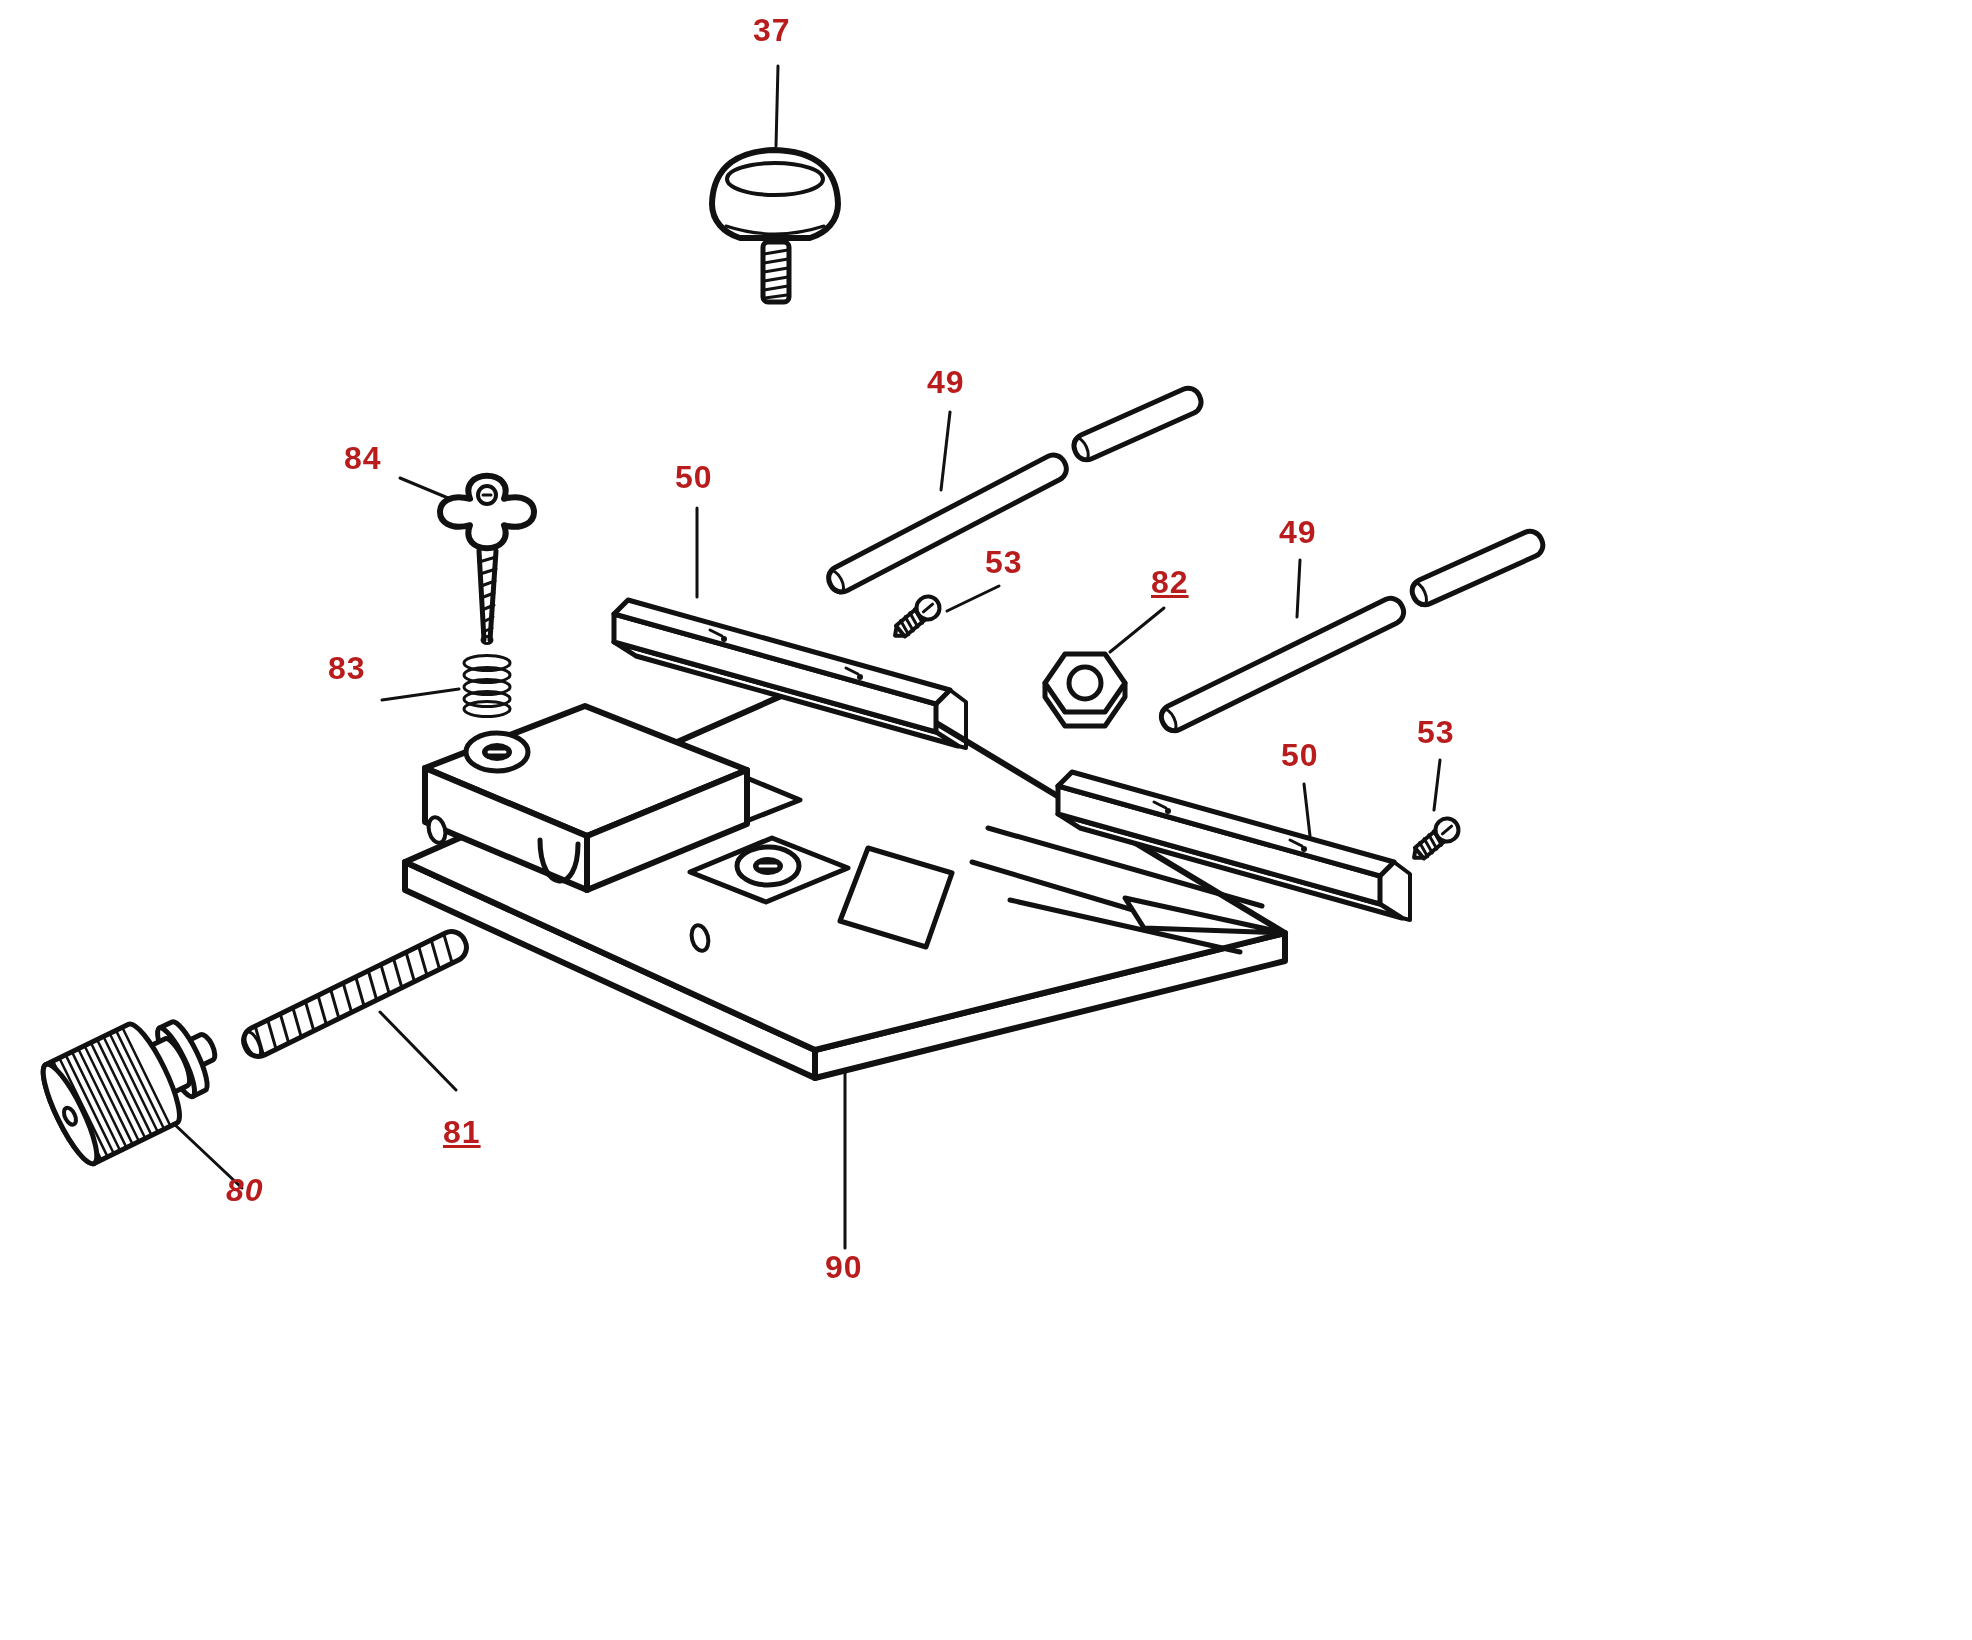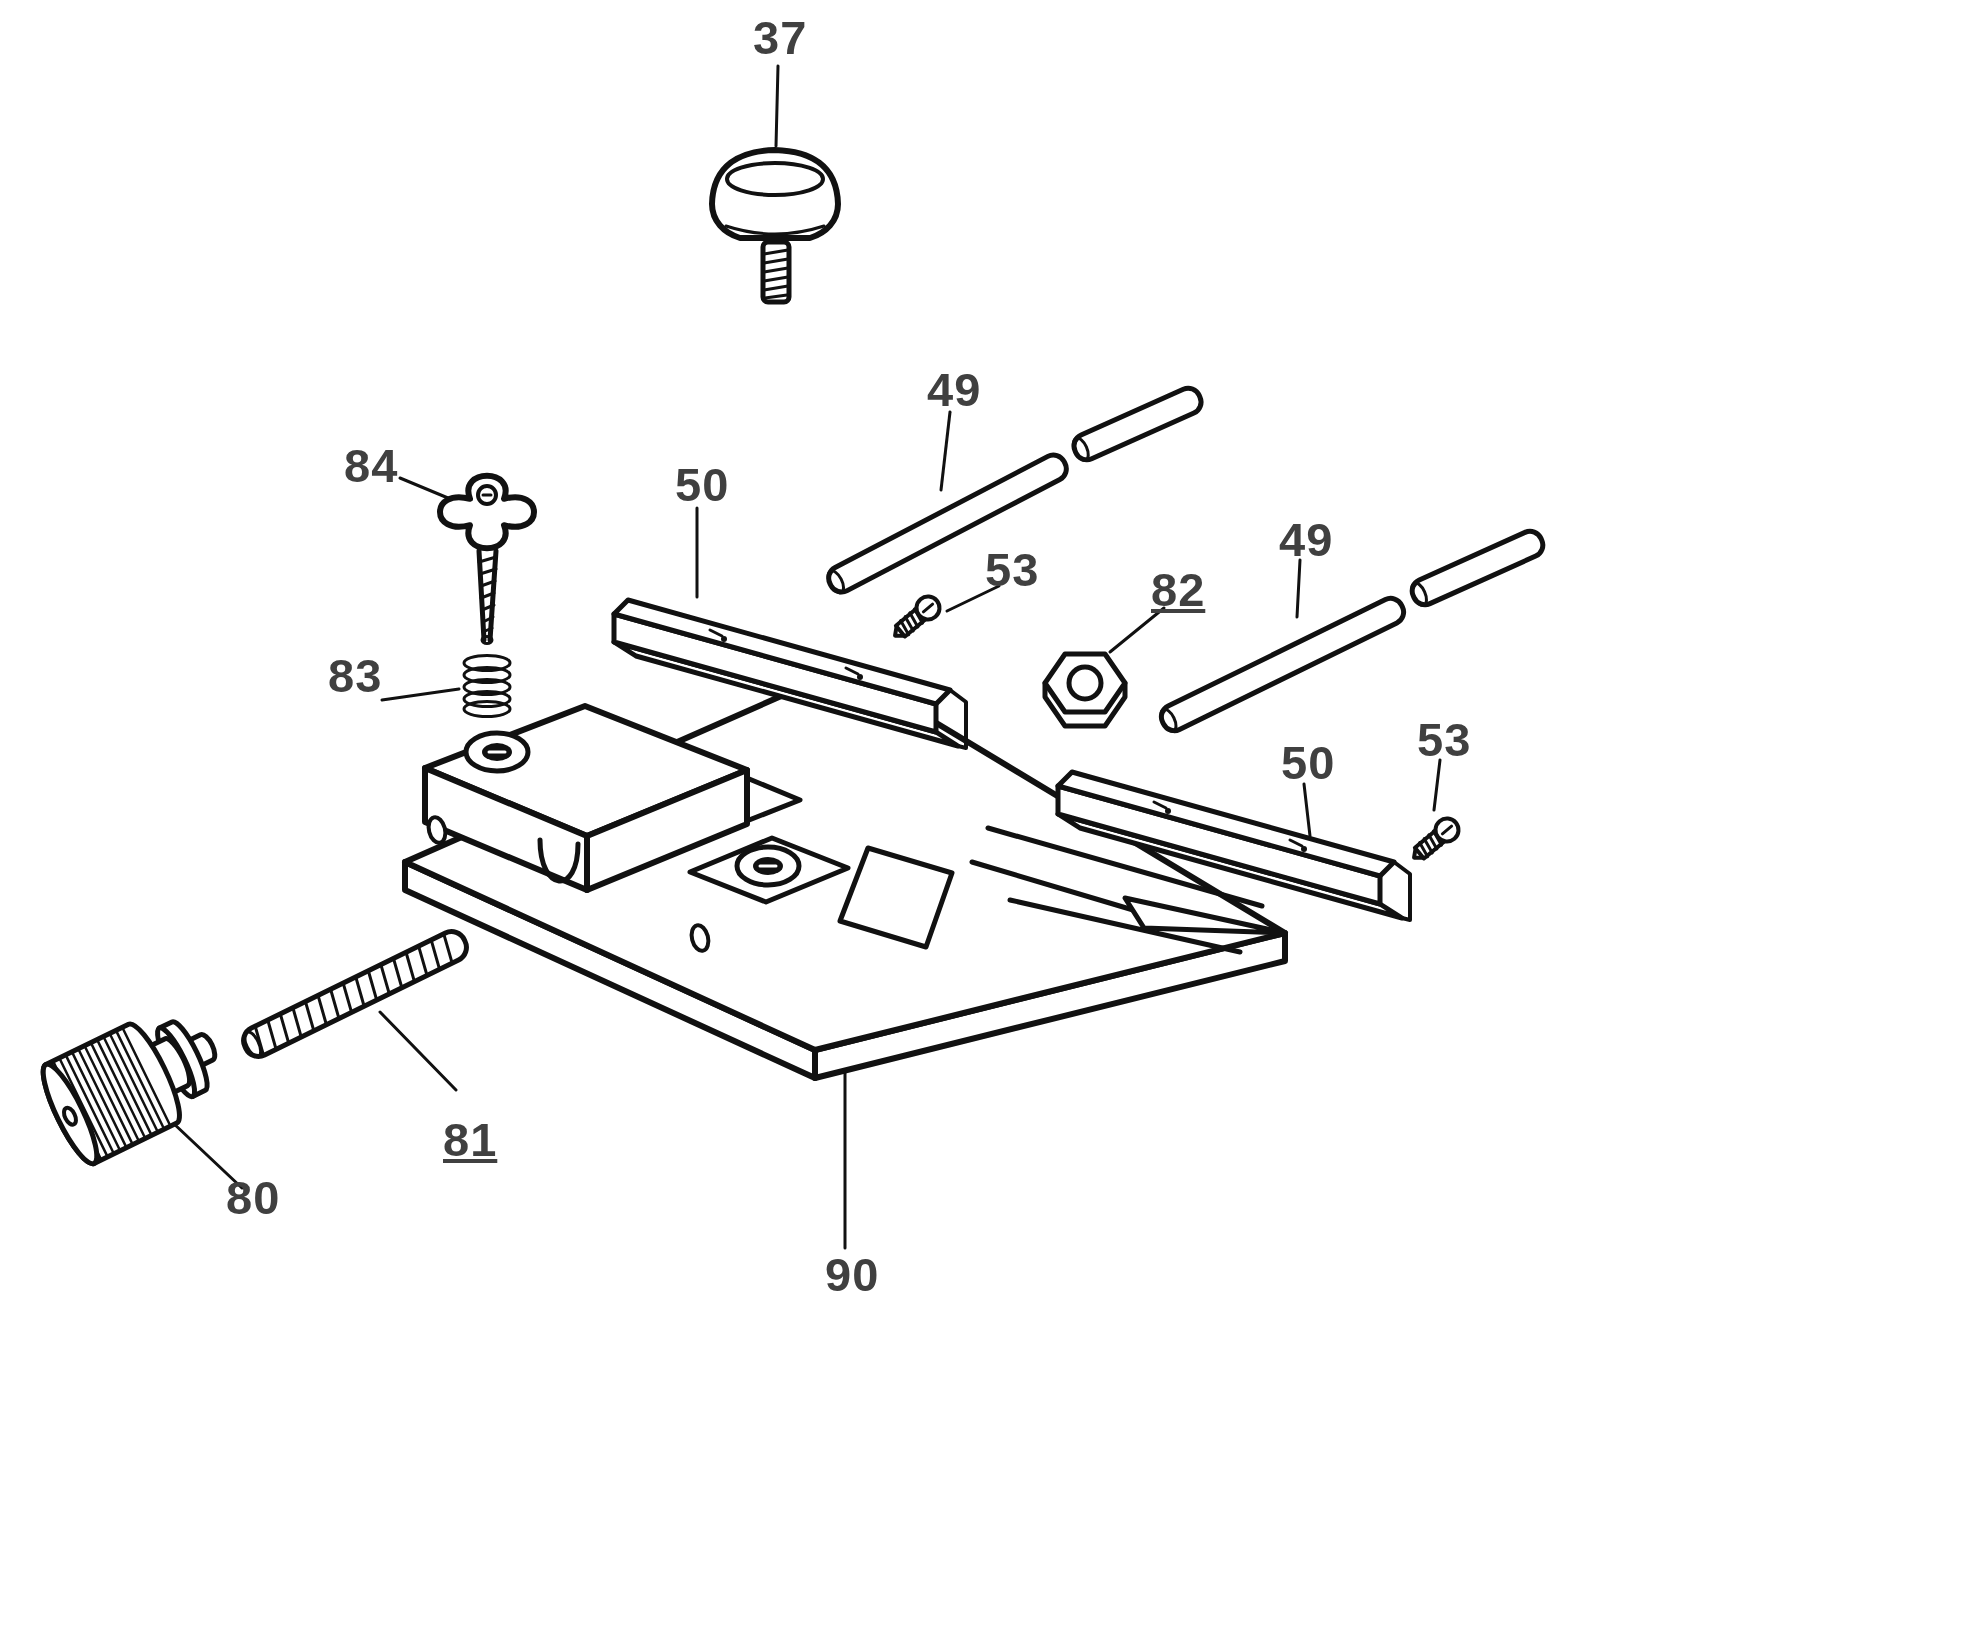--- a/index.html
+++ b/index.html
@@ -2,21 +2,21 @@
 <html><head>
 <meta charset="utf-8">
 <style>
   html,body { margin:0; padding:0; background:#ffffff; }
   .stage {
     position:relative; width:1972px; height:1640px; background:#ffffff;
     font-family:"Liberation Sans", sans-serif; overflow:hidden;
   }
   .stage svg { position:absolute; left:0; top:0; }
   .part-label {
-    position:absolute; font-size:47px; font-weight:700; color:#404040;
+    position:absolute; font-size:32px; font-weight:700; color:#b91c1c;
     letter-spacing:1px; line-height:1; user-select:none;
   }
   
   .wh { fill:#ffffff; stroke:#111111; }
   .no { fill:none; stroke:#111111; }
   .bk { fill:#111111; stroke:none; }
   .s6 { stroke-width:6; } .s5 { stroke-width:5; } .s4 { stroke-width:4; }
   .s3 { stroke-width:3; } .s2 { stroke-width:2.5; }
   svg * { stroke-linecap:round; stroke-linejoin:round; }
 </style>
@@ -238,16 +238,16 @@
   <div class="part-label" style="left:927px;  top:366px;">49</div>
   <div class="part-label" style="left:344px;  top:442px;text-align:center;">84</div>
   <div class="part-label" style="left:675px;  top:461px;">50</div>
   <div class="part-label" style="left:1279px; top:516px;">49</div>
   <div class="part-label" style="left:985px;  top:546px;">53</div>
   <div class="part-label" style="left:1151px; top:566px;text-decoration:underline;">82</div>
   <div class="part-label" style="left:328px;  top:652px;">83</div>
   <div class="part-label" style="left:1417px; top:716px;">53</div>
   <div class="part-label" style="left:1281px; top:739px;">50</div>
   <div class="part-label" style="left:443px;  top:1116px;text-decoration:underline;">81</div>
-  <div class="part-label" style="left:226px;  top:1174px;">80</div>
+  <div class="part-label" style="left:226px;  top:1174px;font-style:italic;">80</div>
   <div class="part-label" style="left:825px;  top:1251px;">90</div>
 
 </div>
 
 </body></html>

